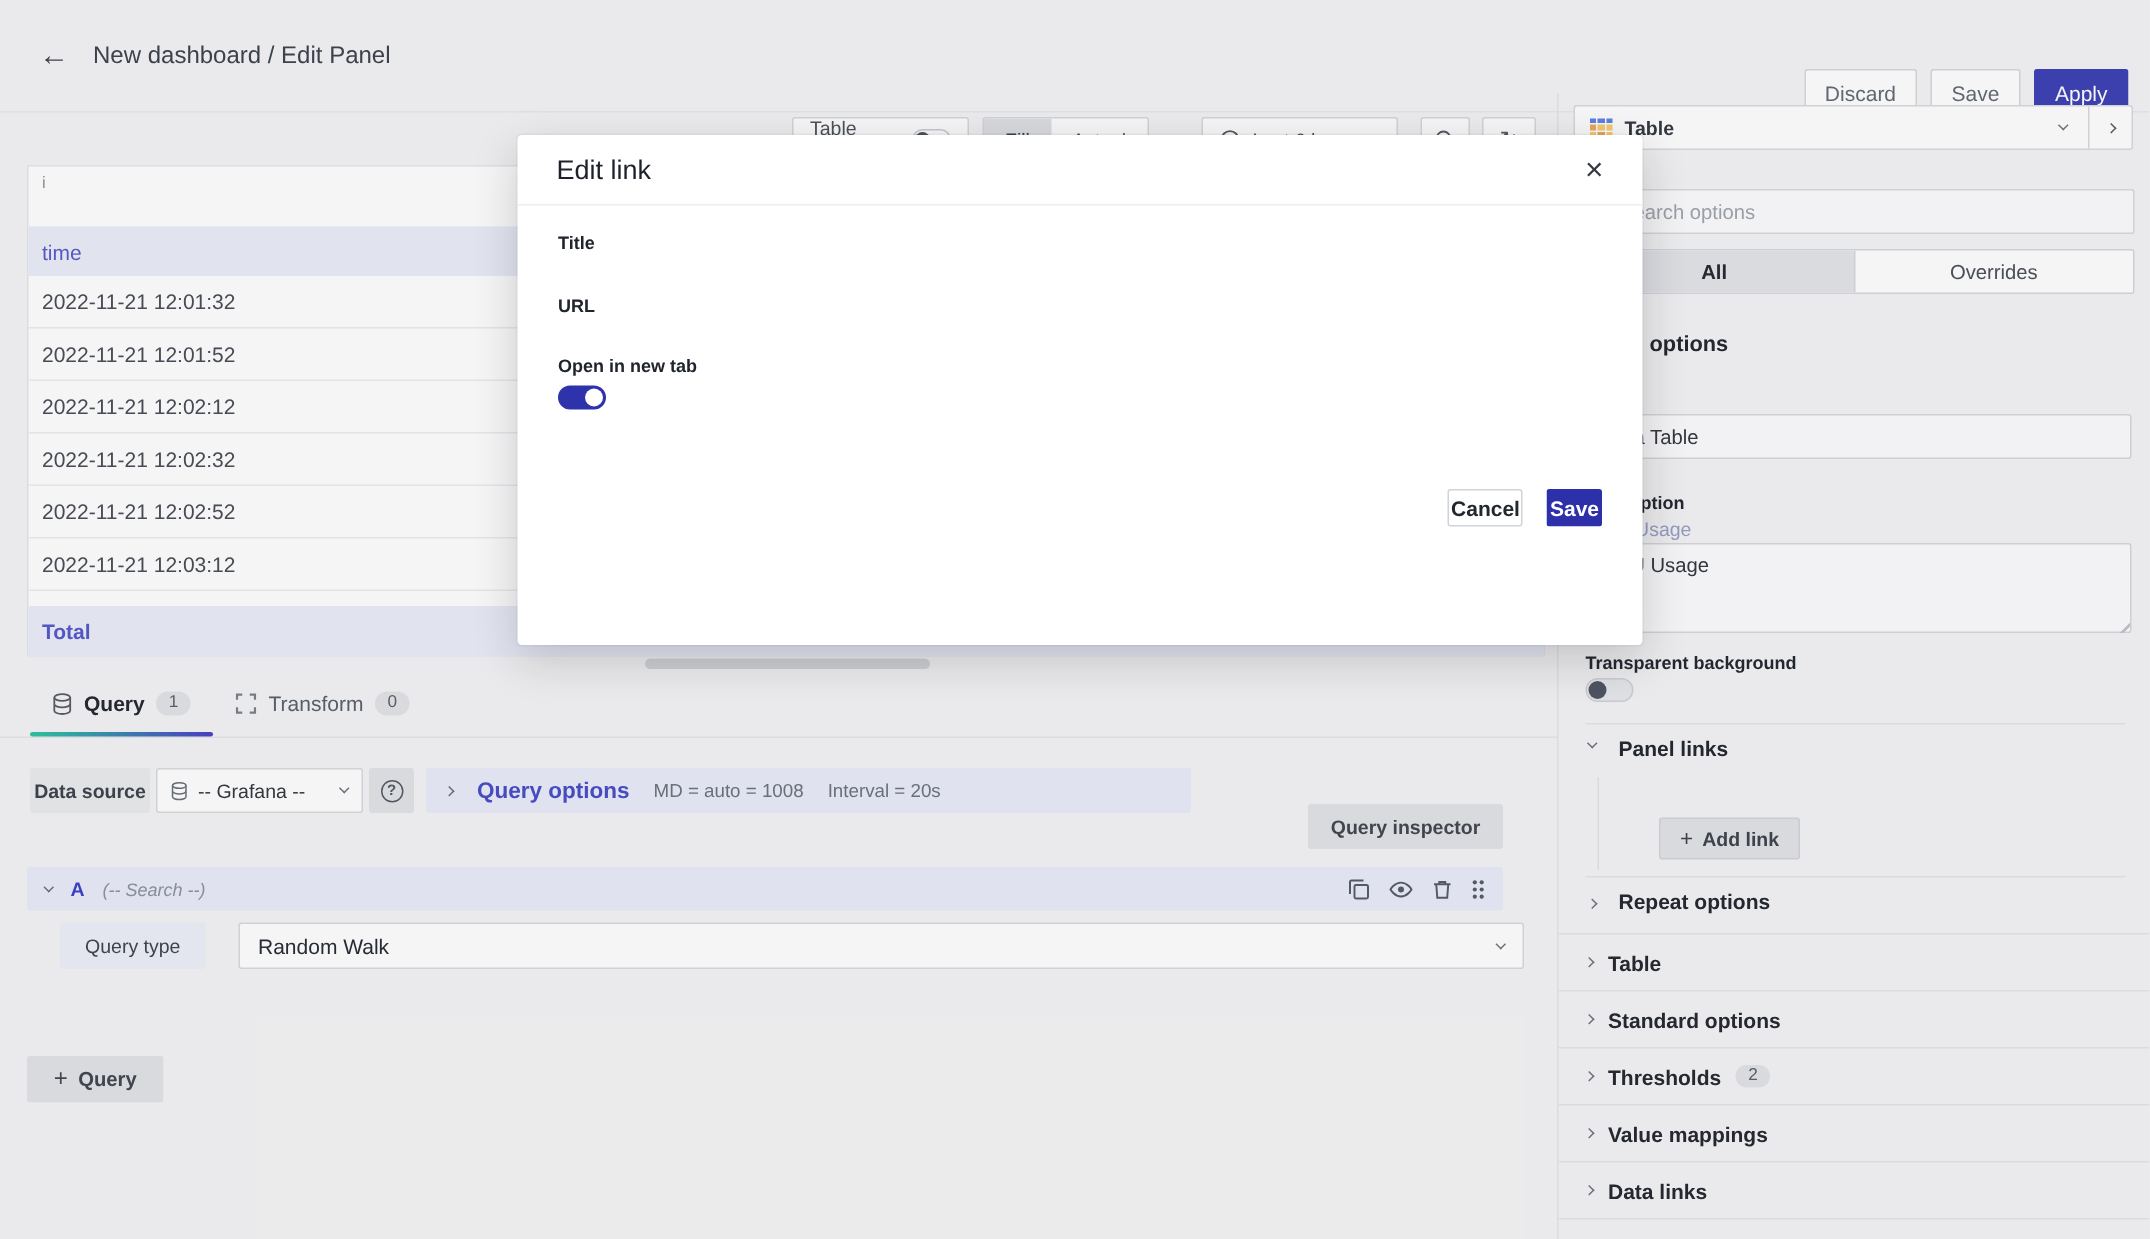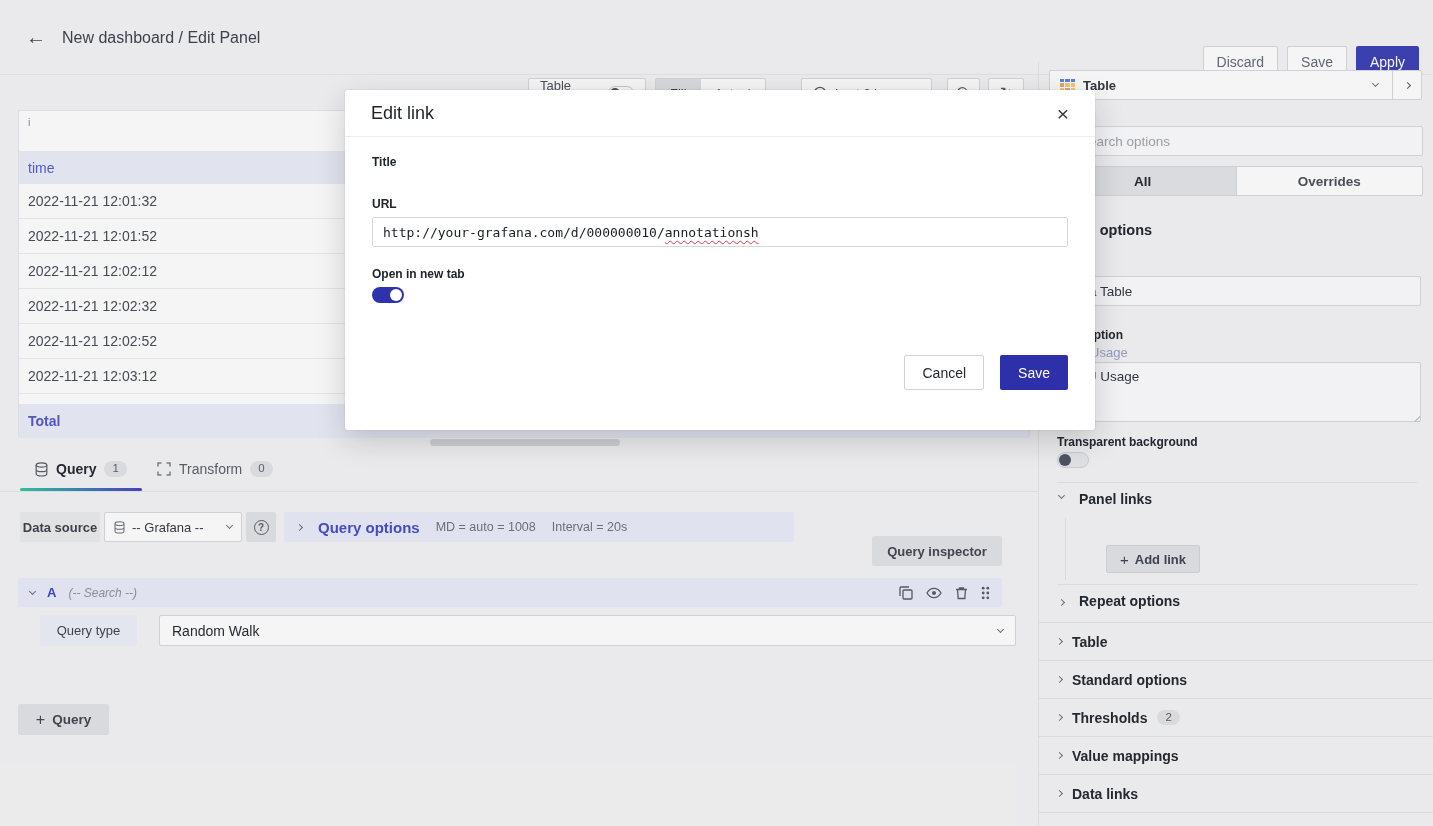--- a/index.html
+++ b/index.html
@@ -69,21 +69,21 @@
   .viz-row { position:absolute; left:10px; top:8px; width:373px; height:30px; background:#fff; border:1px solid #d8d9dd; border-radius:2px; display:flex; align-items:center; }
   .tbl-icon { width:15px; height:13px; display:grid; grid-template-columns:1fr 1fr 1fr; grid-template-rows:1fr 1fr 1fr; gap:1px; margin:0 8px 0 10px; }
   .tbl-icon i { display:block; }
   .tbl-icon i.b { background:#5b84e8; } .tbl-icon i.o { background:#f2a95c; } .tbl-icon i.y { background:#fbcf6d; }
   .viz-row .name { font-size:13px; font-weight:600; color:#33373e; }
   .viz-row .chev.down { margin-left:auto; margin-right:14px; color:#6e747d; }
   .viz-expand { width:29px; height:100%; border-left:1px solid #d8d9dd; display:flex; align-items:center; justify-content:center; color:#565b63; }
   .opt-search { position:absolute; left:10px; top:64px; width:374px; height:30px; border:1px solid #d8d9dd; border-radius:2px; background:#fcfcfd; font-size:13.5px; padding:0 10px 0 30px; color:#33373e; font-family:"Liberation Sans",sans-serif; }
   .opt-search::placeholder { color:#9fa4ac; }
   .opt-tabs { position:absolute; left:10px; top:104px; width:374px; height:30px; border:1px solid #d5d7db; border-radius:2px; background:#fff; display:flex; overflow:hidden; }
-  .opt-tabs .t { flex:1; display:flex; align-items:center; justify-content:center; font-size:13.5px; font-weight:700; color:#4b5059; }
+  .opt-tabs .t { flex:1; display:flex; align-items:center; justify-content:center; font-size:13.5px; font-weight:400; color:#4b5059; }
   .opt-tabs .t.on { background:#e2e4e7; color:#24272e; font-weight:600; }
   .side-h1 { position:absolute; left:18px; font-size:14.5px; font-weight:700; color:#22262e; }
   .side-lbl { position:absolute; left:18px; font-size:12px; font-weight:600; color:#22262e; }
   .side-input { position:absolute; left:18px; width:364px; height:30px; border:1px solid #d5d7db; border-radius:2px; background:#fcfcfd; font-size:13.5px; padding:0 10px; color:#33373e; font-family:"Liberation Sans",sans-serif; }
   .suggestion { position:absolute; left:20px; font-size:13px; color:#97a0c4; }
   .side-textarea { position:absolute; left:18px; width:364px; height:60px; border:1px solid #d5d7db; border-radius:2px; background:#fcfcfd; font-size:13.5px; padding:6px 10px; color:#33373e; resize:none; font-family:"Liberation Sans",sans-serif; }
   .resize-grip { position:absolute; left:372px; width:9px; height:9px; background:repeating-linear-gradient(135deg,#c3c6cc 0 1.5px,transparent 1.5px 4px); clip-path:polygon(100% 0,100% 100%,0 100%); }
   .tgl { width:32px; height:16px; border-radius:9px; position:relative; }
   .tgl.off { background:#e8e9eb; border:1px solid #d0d2d6; }
   .tgl.off .knob { position:absolute; left:1px; top:1px; width:12px; height:12px; border-radius:50%; background:#4e5563; }
@@ -101,21 +101,21 @@
   .modal-head { height:47px; display:flex; align-items:center; justify-content:space-between; padding:0 26px; border-bottom:1px solid #eceded; }
   .modal-head .t { font-size:18px; font-weight:500; color:#1d212b; }
   .modal-close { font-size:21px; color:#33373f; cursor:pointer; line-height:1; }
   .modal-body { padding:18px 27px 0; }
   .m-lbl { font-size:12px; font-weight:600; color:#20242c; margin-bottom:6px; }
   .m-input { width:100%; height:30px; border:1px solid #d5d7db; border-radius:2px; padding:0 10px; font-size:14px; color:#22262e; font-family:"Liberation Sans",sans-serif; }
   .m-url { width:100%; height:30px; border:1px solid #d5d7db; border-radius:2px; padding:0 10px; font-family:"DejaVu Sans Mono",monospace; font-size:13px; color:#1a1d22; display:flex; align-items:center; white-space:pre; }
   .misspell { text-decoration:underline; text-decoration-style:wavy; text-decoration-color:#e0394f; text-decoration-thickness:1px; text-underline-offset:3px; }
   .gap22 { height:22px; } .gap20 { height:20px; }
   .modal-foot { display:flex; justify-content:flex-end; gap:16px; margin-top:24px; }
-  .modal-foot .btn { height:35px; padding:0 17px; font-weight:400; }
+  .modal-foot .btn { height:25px; padding:0 1px; font-weight:700; }
   svg { display:block; }
 </style>
 </head>
 <body>
 
 <div class="topbar">
   <span class="back">←</span>
   <span class="page-title">New dashboard / Edit Panel</span>
   <div class="topbar-actions">
     <span class="btn outline">Discard</span>
@@ -321,21 +321,20 @@
 <div class="backdrop"></div>
 <div class="modal">
   <div class="modal-head">
     <span class="t">Edit link</span>
     <span class="modal-close">×</span>
   </div>
   <div class="modal-body">
     <div class="m-lbl">Title</div>
     <div class="gap22"></div>
     <div class="m-lbl">URL</div>
-    <div class="m-url"><span>http://your-grafana.com/d/000000010/</span><span class="misspell">annotationsh</span></div>
     <div class="gap20"></div>
     <div class="m-lbl">Open in new tab</div>
     <span class="tgl on" style="display:inline-block; background:#2f33ab;"><span class="knob"></span></span>
     <div class="modal-foot">
       <span class="btn" style="background:#fff; border:1px solid #d0d3d7; color:#23272e;">Cancel</span>
       <span class="btn primary" style="background:#2d30a8;">Save</span>
     </div>
   </div>
 </div>
 

